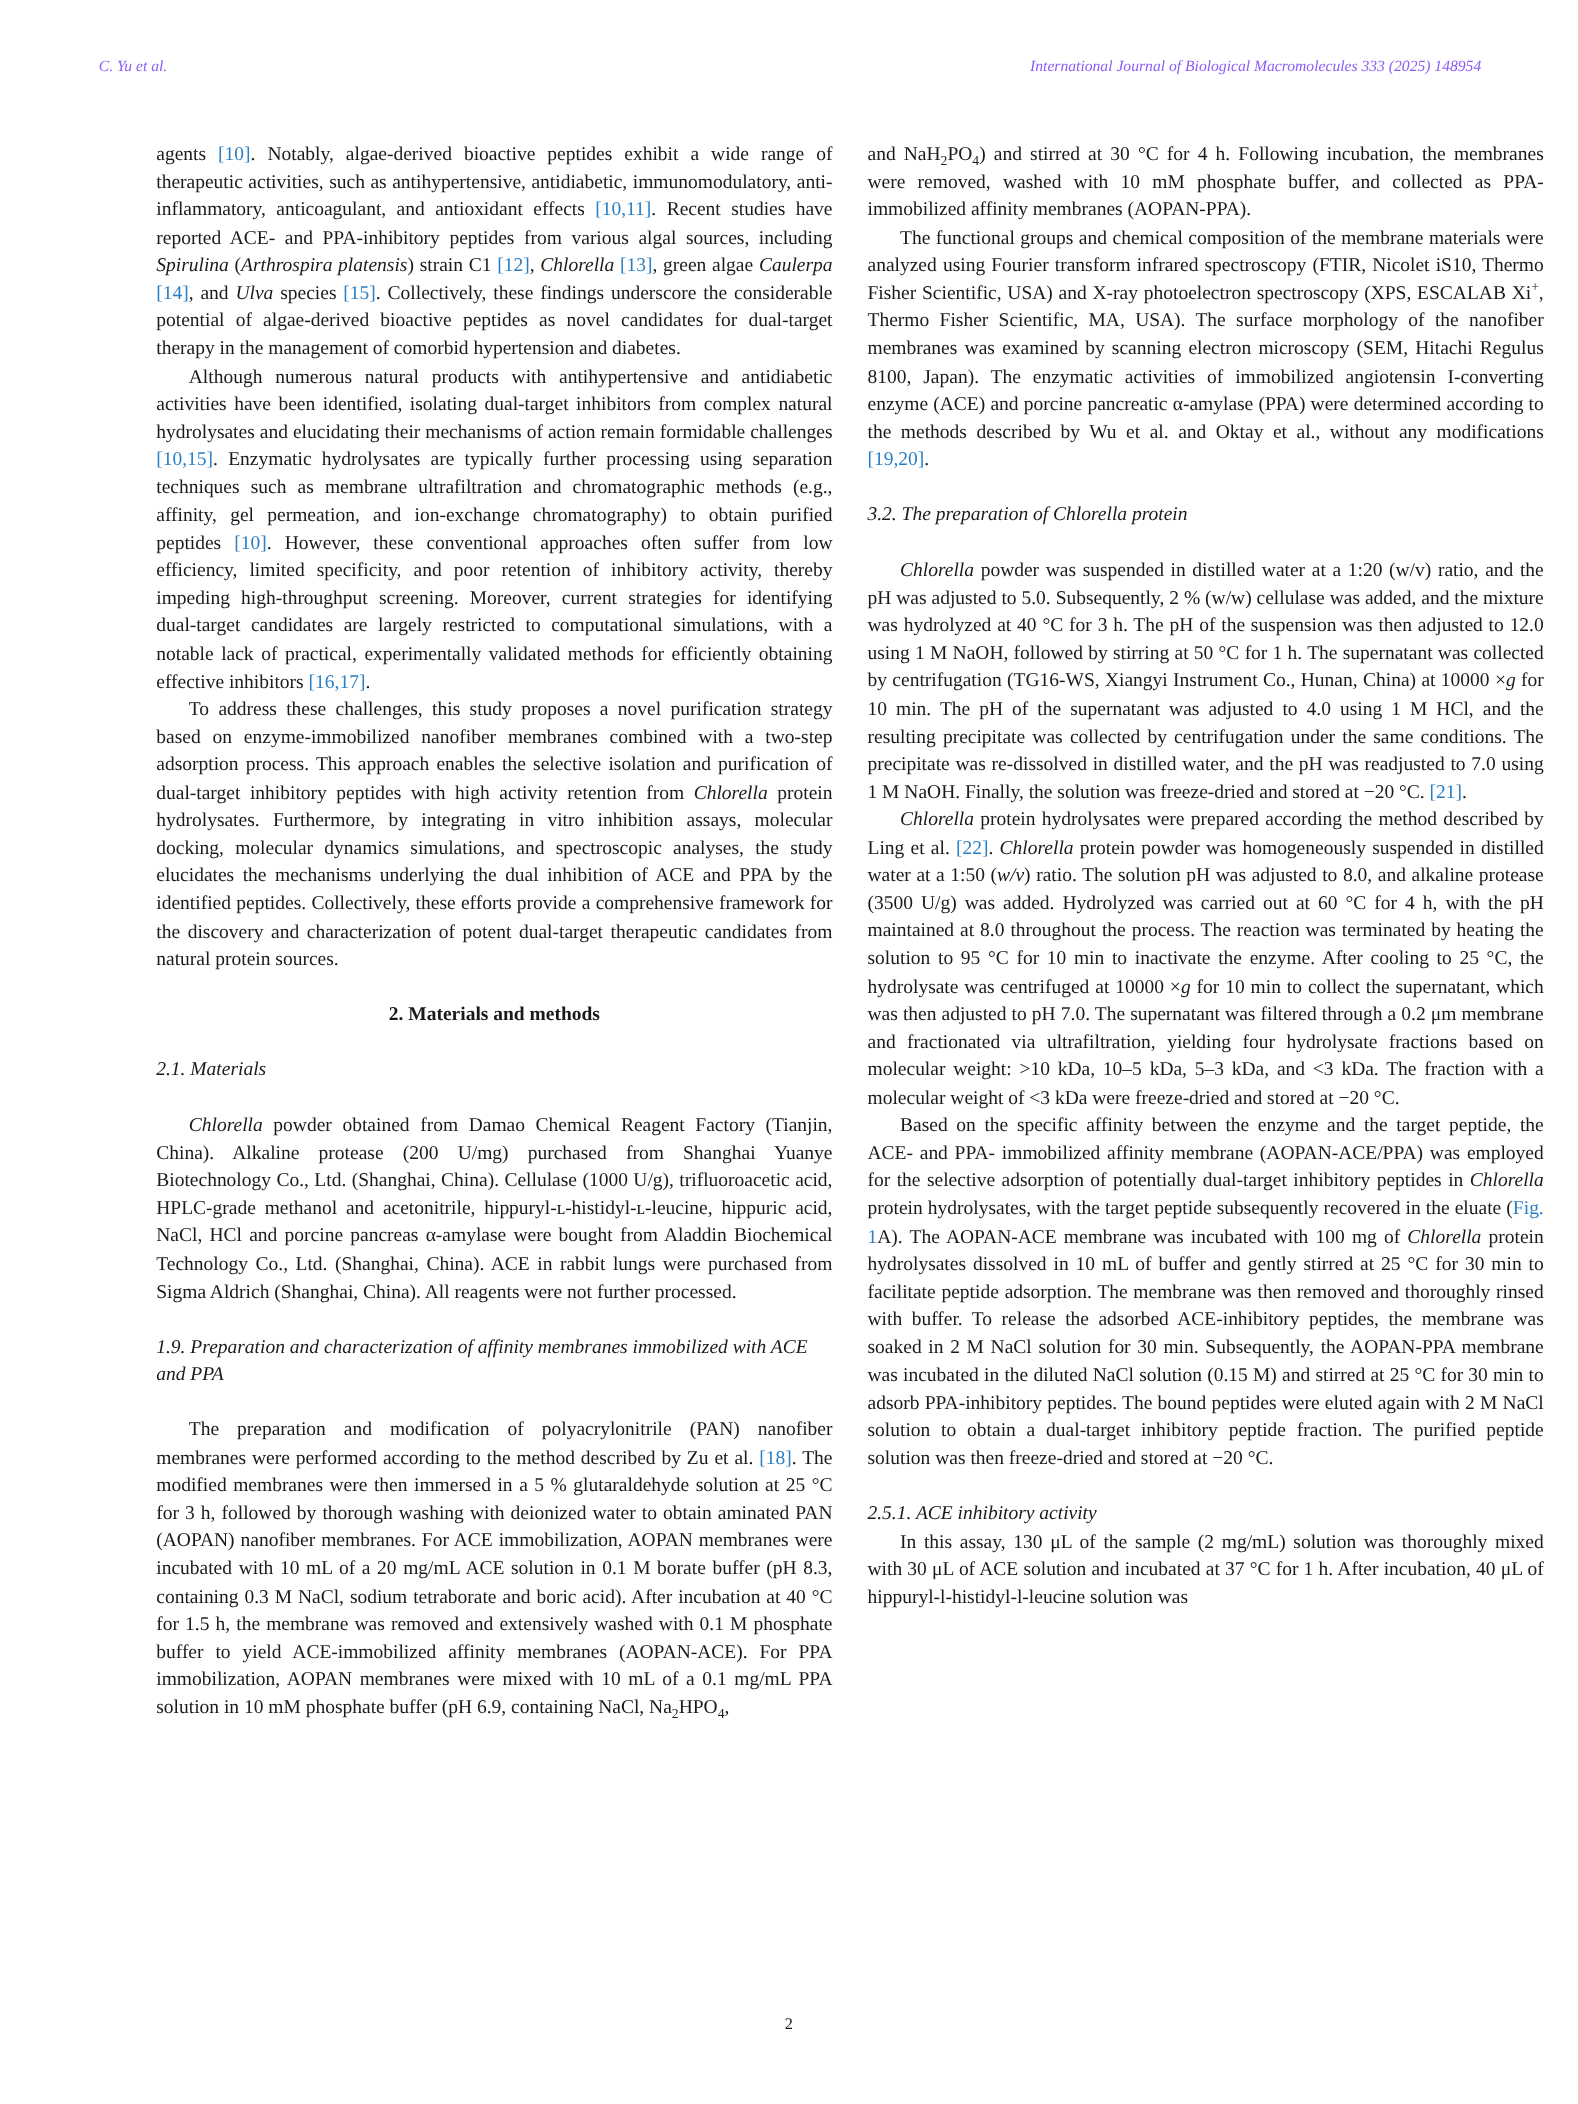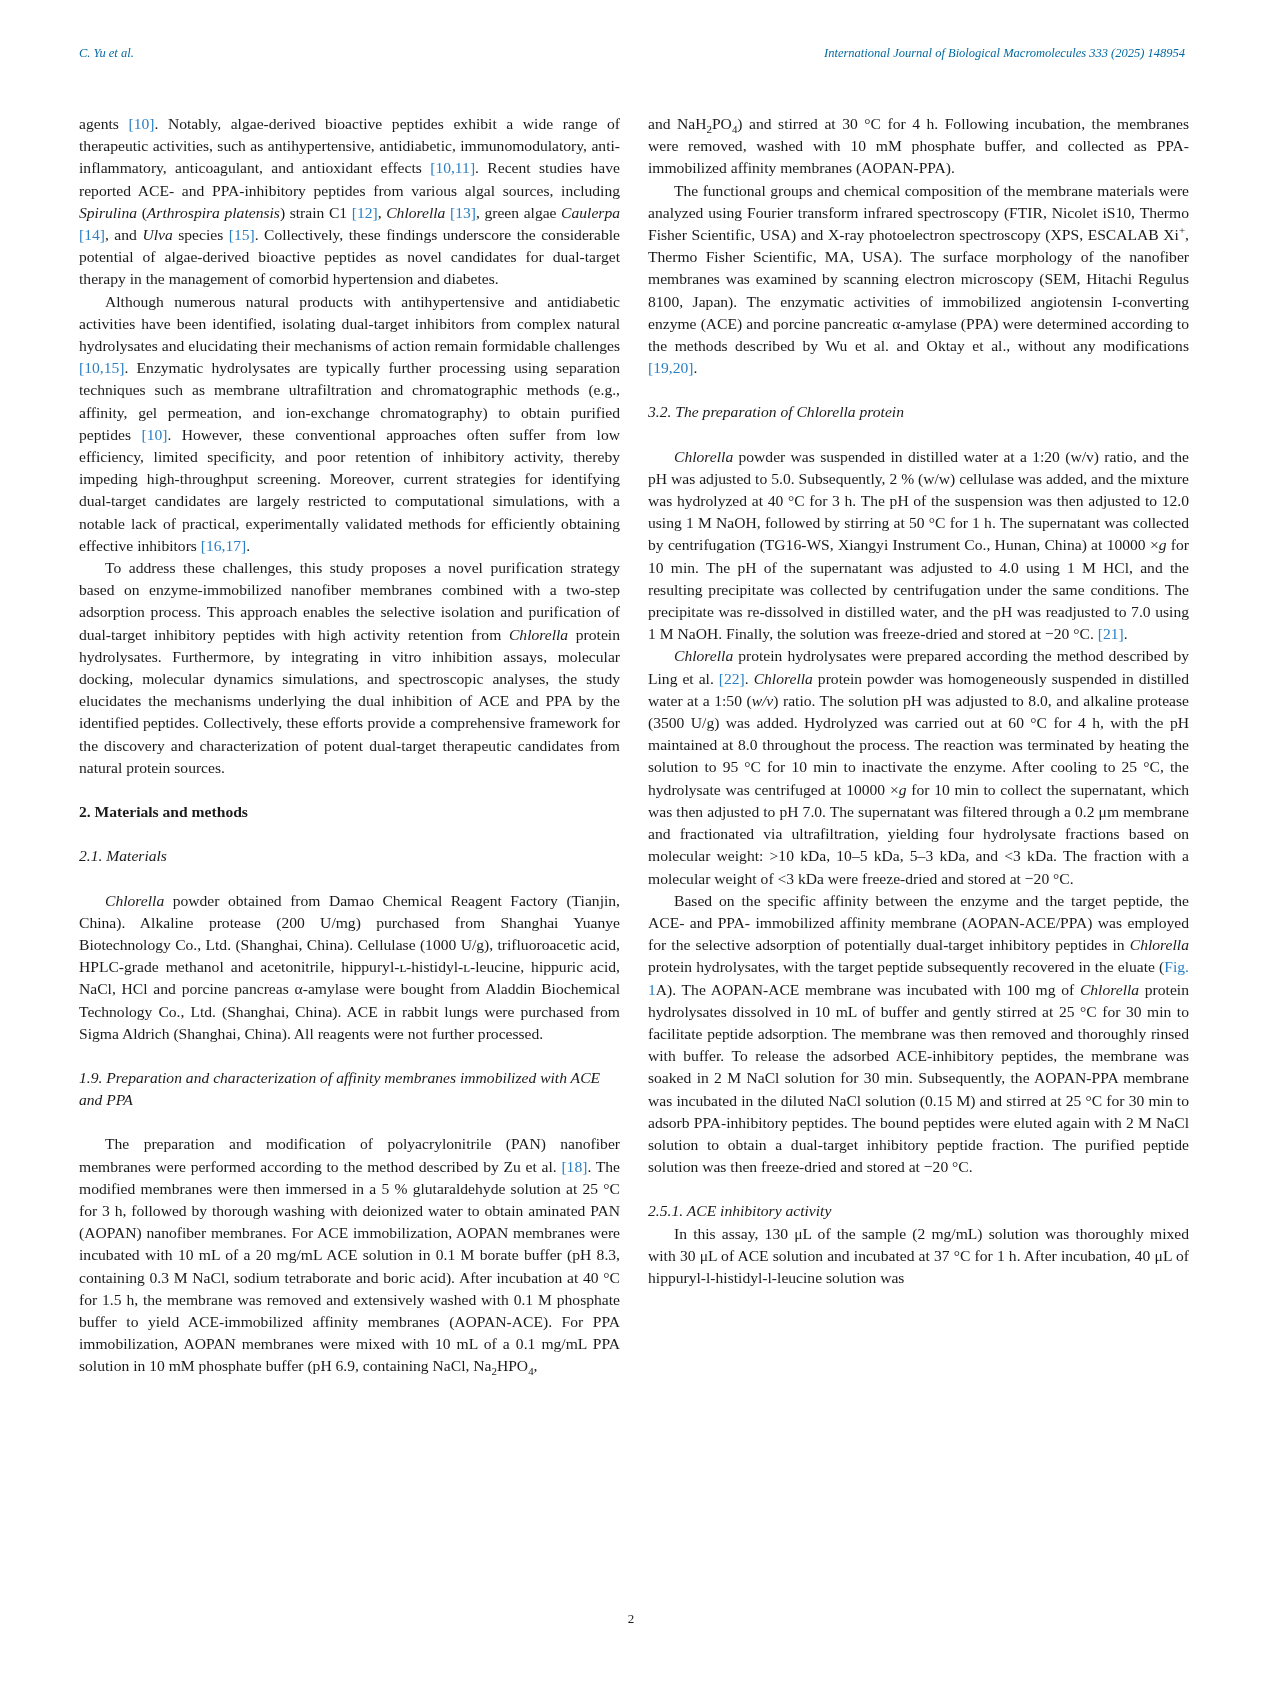--- a/index.html
+++ b/index.html
@@ -1,27 +1,27 @@
 <!DOCTYPE html>
 <html><head>
 <meta charset="utf-8">
 <style>
   html, body { margin: 0; padding: 0; background: #ffffff; }
   body { width: 1262px; height: 1683px; position: relative; overflow: hidden;
          font-family: "Liberation Serif", "DejaVu Serif", serif; color: #1a1a1a; }
   .running-header { position: absolute; top: 46px; left: 79px; right: 64px; height: 20px;
-         font-style: italic; font-size: 12.5px; color: #0369a1; }
+         font-style: italic; font-size: 12.5px; color: #8b5cf6; }
   .running-header .left { position: absolute; left: 0; top: 0; }
   .running-header .right { position: absolute; right: 13px; top: 0; }
-  .column { position: absolute; top: 113px; width: 541px; font-size: 15.6px; line-height: 22.2px; }
+  .column { position: absolute; top: 113px; width: 541px; font-size: 15.6px; line-height: 22.2px; margin-left: 46px; }
   .col-left { left: 79px; }
   .col-right { left: 648px; }
   p { margin: 0; text-align: justify; hyphens: manual; }
   p.indent { text-indent: 26px; }
-  .section-head { font-weight: bold; font-size: 15.6px; margin: 22px 0 22px 0; }
+  .section-head { font-weight: bold; font-size: 15.6px; margin: 22px 0 22px 0; text-align: center; }
   .sub-head { font-style: italic; font-size: 15.6px; margin: 22px 0 22px 0; }
   .subsub-head { font-style: italic; font-size: 15.6px; margin: 22px 0 0 0; }
   .ref { color: #2a7fc4; }
   i { font-style: italic; }
   .page-number { position: absolute; top: 1611px; left: 0; width: 1262px; text-align: center; font-size: 13px; }
   sub, sup { font-size: 70%; line-height: 0; }
 </style>
 </head>
 <body>
 

